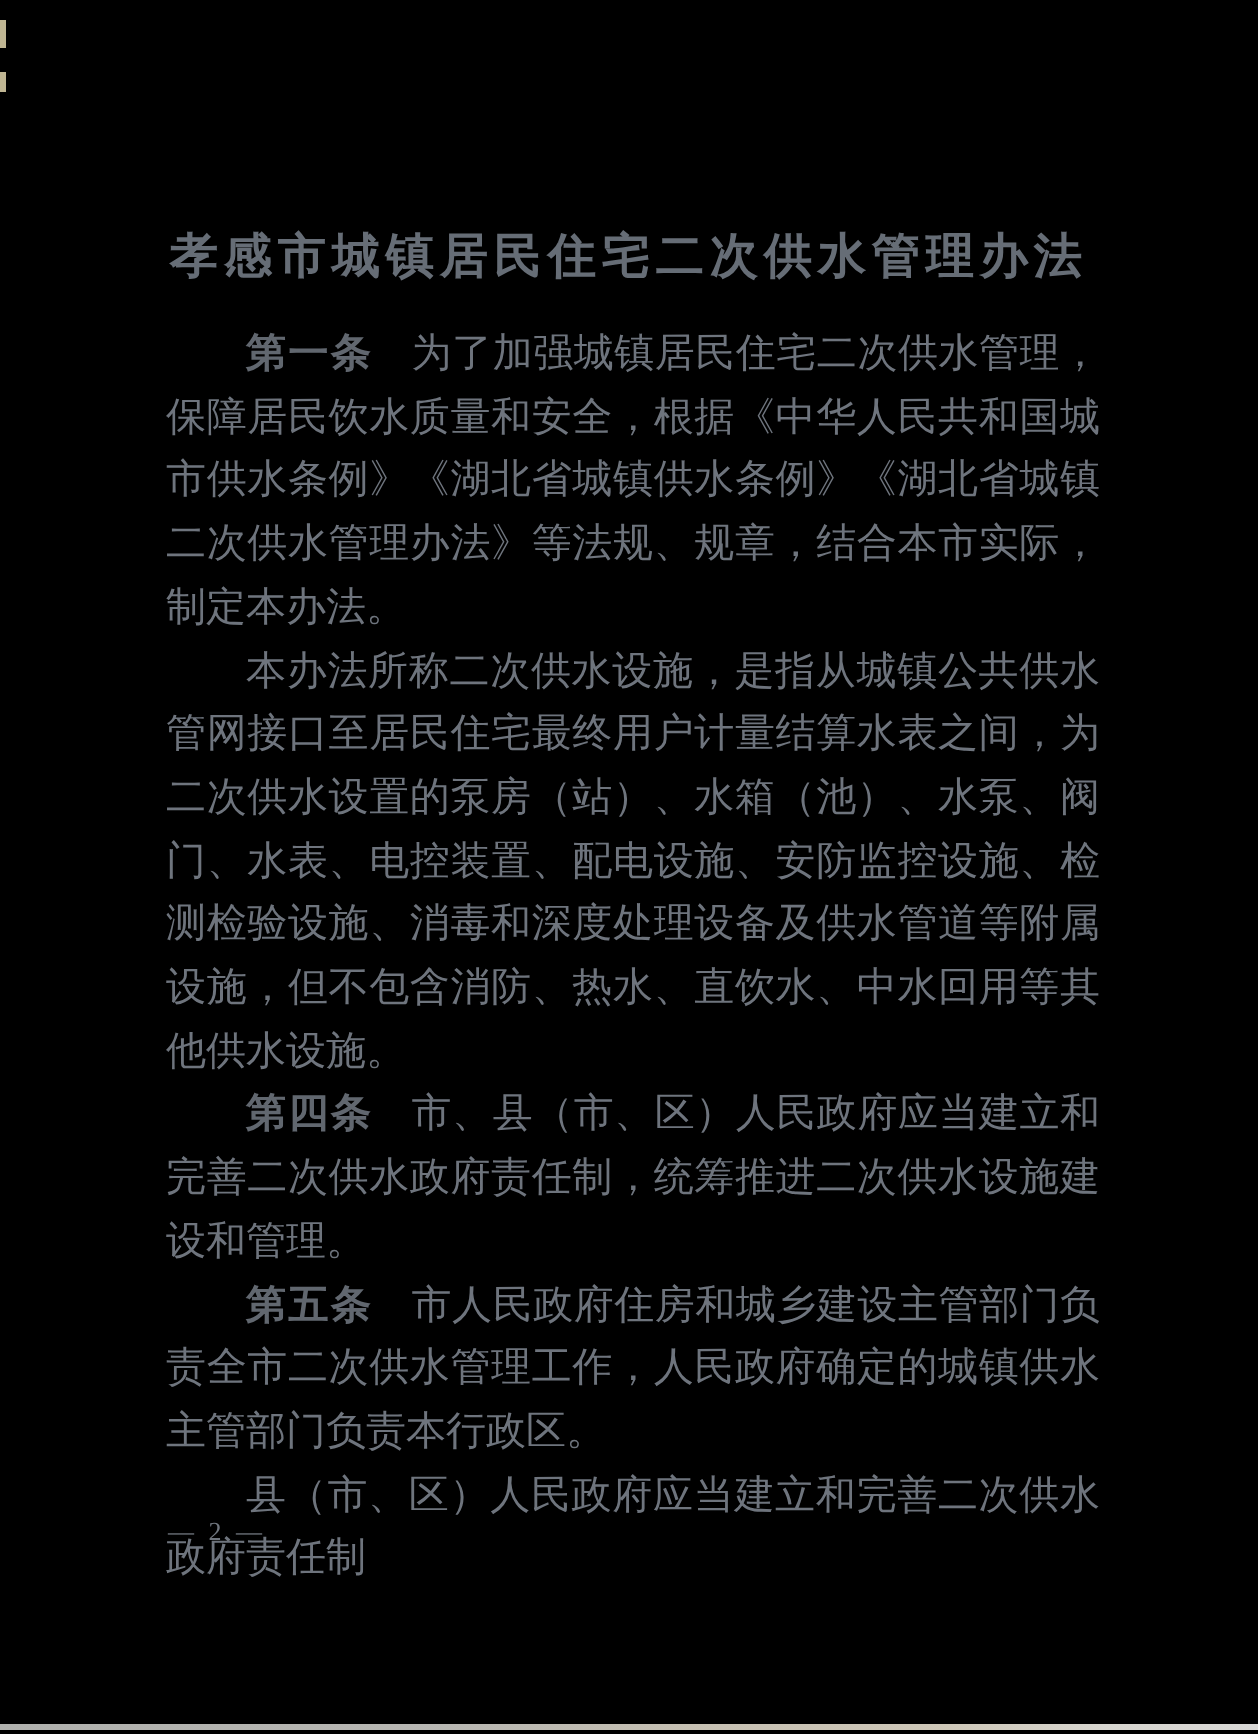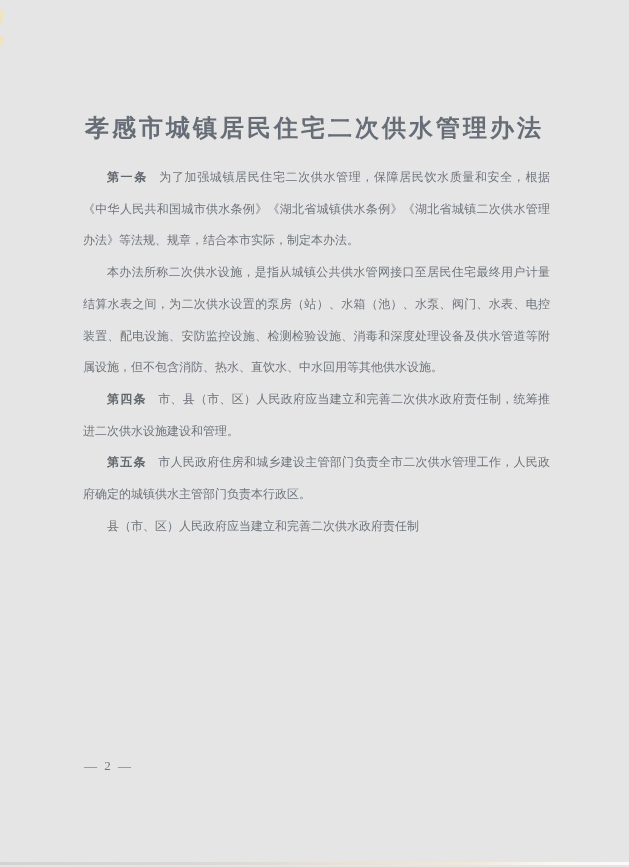--- a/index.html
+++ b/index.html
@@ -4,42 +4,42 @@
 <style>
   html, body {
     margin: 0;
     padding: 0;
     background: #ffffff;
   }
   .page {
     position: relative;
     width: 629px;
     height: 867px;
-    background: #e5e5e5;
+    background: #000000;
     overflow: hidden;
     font-family: "Liberation Serif", "DejaVu Serif", serif;
   }
   .page-title {
     position: absolute;
     top: 96px;
     left: 0;
     right: 0;
     text-align: center;
     font-size: 24px;
     font-weight: bold;
     letter-spacing: 3px;
     color: #666d76;
     white-space: nowrap;
   }
   .content {
     position: absolute;
     left: 83px;
     top: 162px;
     width: 467px;
-    font-size: 12px;
+    font-size: 20px;
     line-height: 31.7px;
     color: #6e747d;
     text-align: justify;
     text-justify: inter-ideograph;
   }
   .para {
     margin: 0;
     padding: 0;
     text-indent: 2em;
   }

